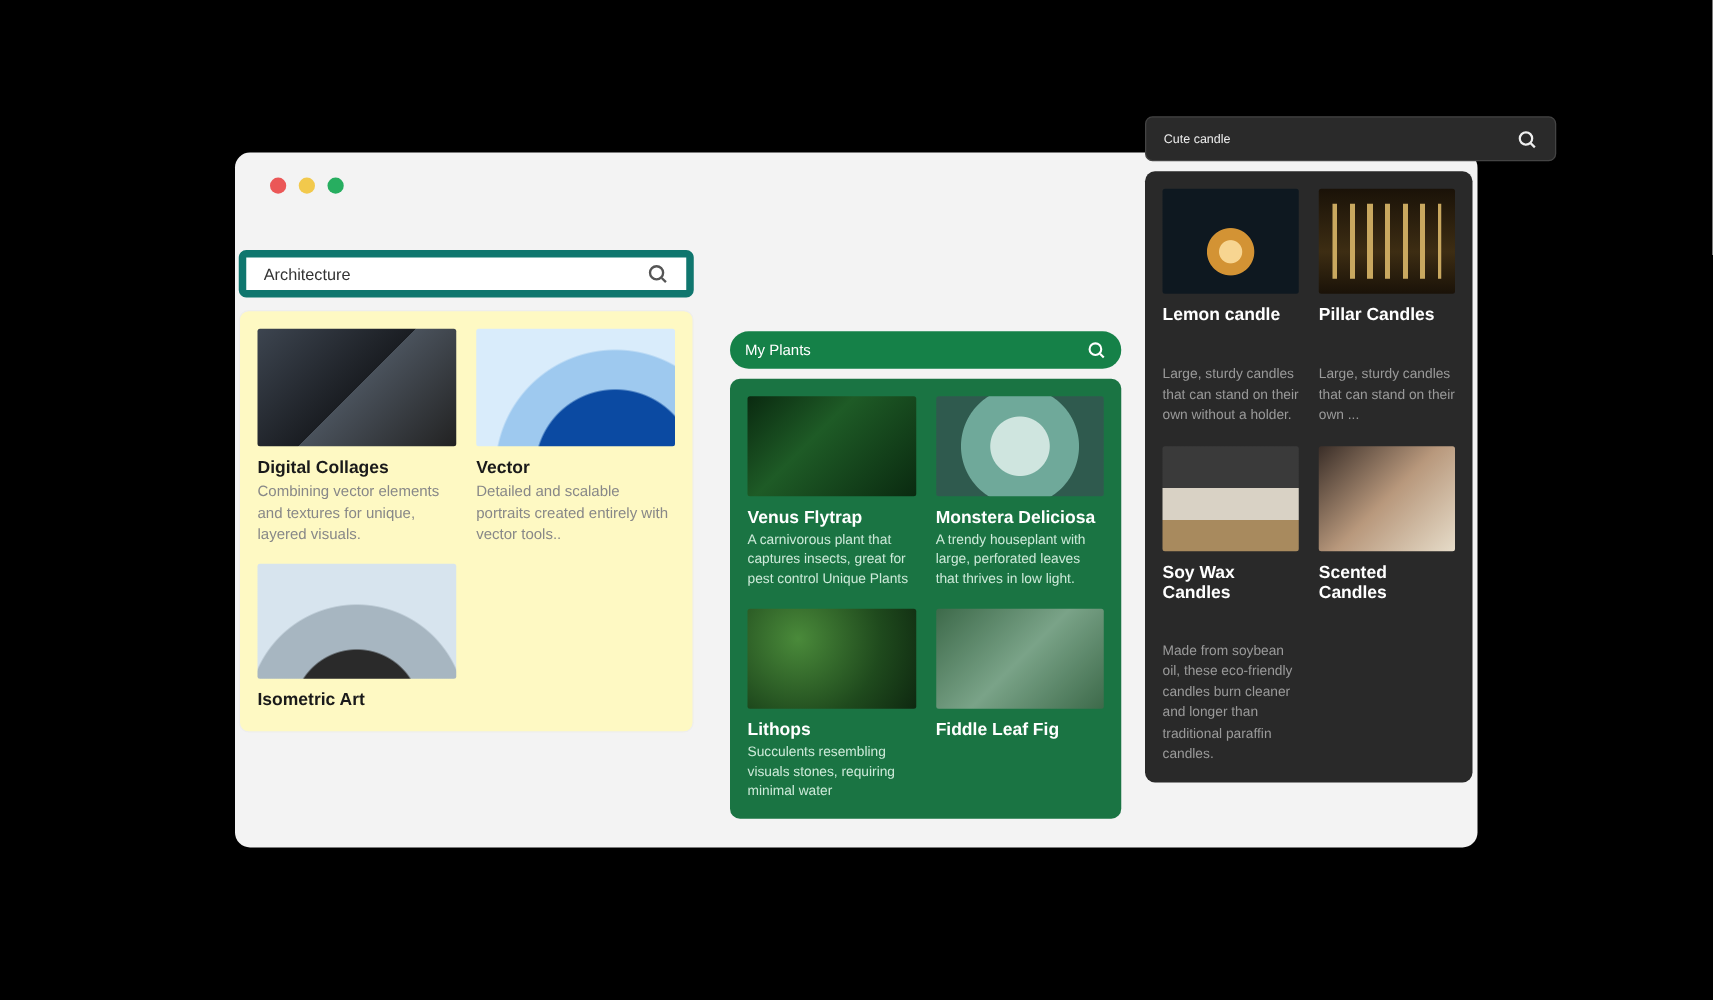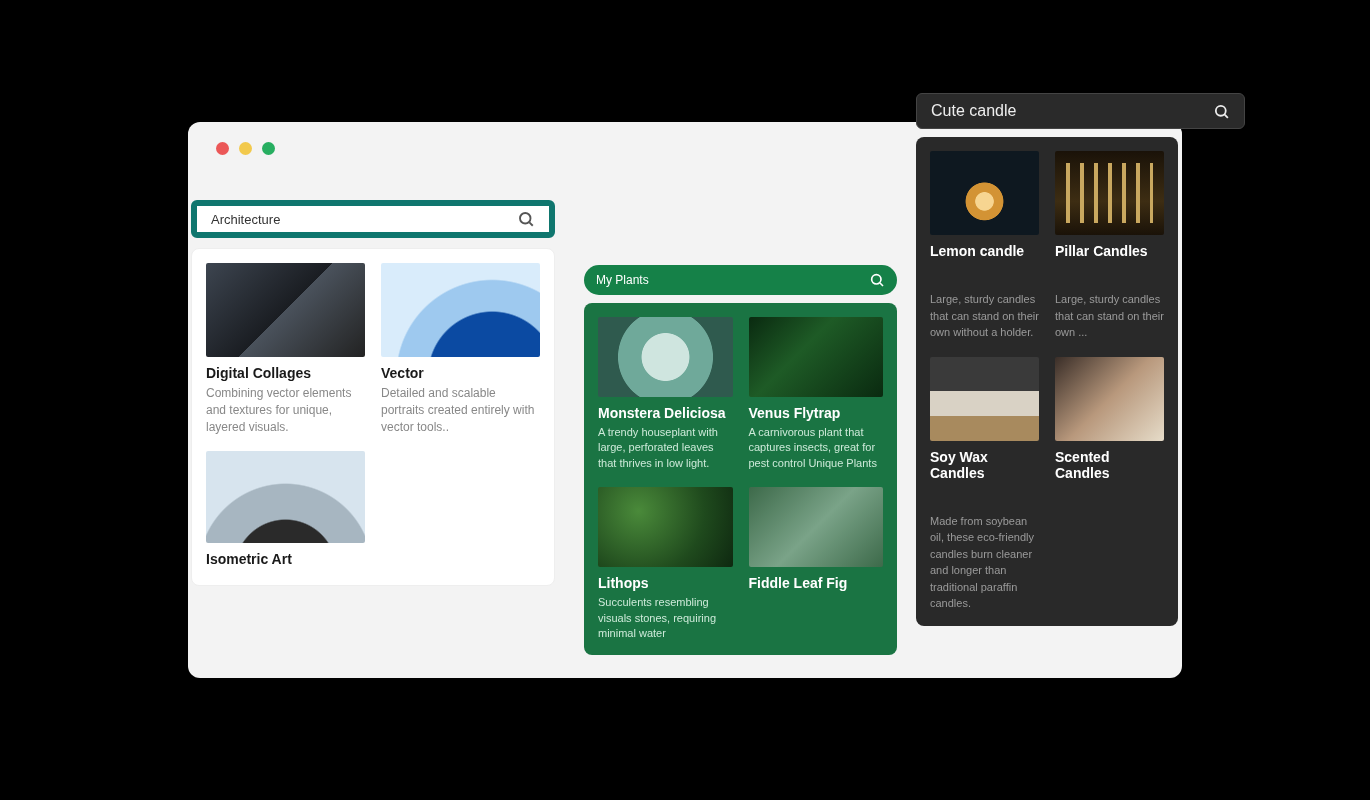--- a/index.html
+++ b/index.html
@@ -54,21 +54,21 @@
   border: none;
   outline: none;
   font-size: 13px;
   background: transparent;
   color: #333;
 }
 .search-icon { display: flex; align-items: center; }
 .card-light {
   margin-top: 10px;
   width: 364px;
-  background: #ffffff;
+  background: #fef9c3;
   border: 1px solid #eee;
   border-radius: 8px;
   padding: 14px;
 }
 .grid2 { display: grid; grid-template-columns: 1fr 1fr; gap: 16px 16px; }
 .item { display: flex; flex-direction: column; }
 .thumb {
   width: 100%;
   height: 94px;
   border-radius: 2px;
@@ -118,21 +118,21 @@
   width: 329px;
   height: 36px;
   background: #2a2a2a;
   border: 1px solid #444;
   border-radius: 6px;
   display: flex;
   align-items: center;
   padding: 0 14px;
   color: #eee;
 }
-.sd-head span[data-bind] { flex: 1; font-size: 16px; }
+.sd-head span[data-bind] { flex: 1; font-size: 10px; }
 .card-dark {
   margin-top: 8px;
   width: 262px;
   background: #292929;
   border-radius: 8px;
   padding: 14px;
 }
 .card-dark .title { color: #fff; font-weight: 600; font-size: 14px; }
 .card-dark .desc { color: #9a9a9a; font-size: 11px; line-height: 1.5; margin-top: 28px; }
 .card-dark .thumb { height: 84px; }
@@ -200,28 +200,28 @@
     <span class="search-icon">
       <svg width="16" height="16" viewBox="0 0 24 24" fill="none" stroke="#fff" stroke-width="2.5">
           <circle cx="11" cy="11" r="7"></circle>
           <line x1="21" y1="21" x2="16.5" y2="16.5"></line>
         </svg>
     </span>
   </div>
   <div class="card-green">
     <div class="grid2">
       <div class="item">
+        <div class="thumb bg-plant2"></div>
+        <div class="title" data-bind="panelGreen.items.1.title">Venus Flytrap</div>
+        <div class="desc" data-bind="panelGreen.items.1.desc">A carnivorous plant that captures insects, great for pest control Unique Plants</div>
+      </div>
+      <div class="item">
         <div class="thumb bg-plant1"></div>
         <div class="title" data-bind="panelGreen.items.0.title">Monstera Deliciosa</div>
         <div class="desc" data-bind="panelGreen.items.0.desc">A trendy houseplant with large, perforated leaves that thrives in low light.</div>
-      </div>
-      <div class="item">
-        <div class="thumb bg-plant2"></div>
-        <div class="title" data-bind="panelGreen.items.1.title">Venus Flytrap</div>
-        <div class="desc" data-bind="panelGreen.items.1.desc">A carnivorous plant that captures insects, great for pest control Unique Plants</div>
       </div>
       <div class="item">
         <div class="thumb bg-plant3"></div>
         <div class="title" data-bind="panelGreen.items.2.title">Lithops</div>
         <div class="desc" data-bind="panelGreen.items.2.desc">Succulents resembling visuals stones, requiring minimal water</div>
       </div>
       <div class="item">
         <div class="thumb bg-plant4"></div>
         <div class="title" data-bind="panelGreen.items.3.title">Fiddle Leaf Fig</div>
       </div>

